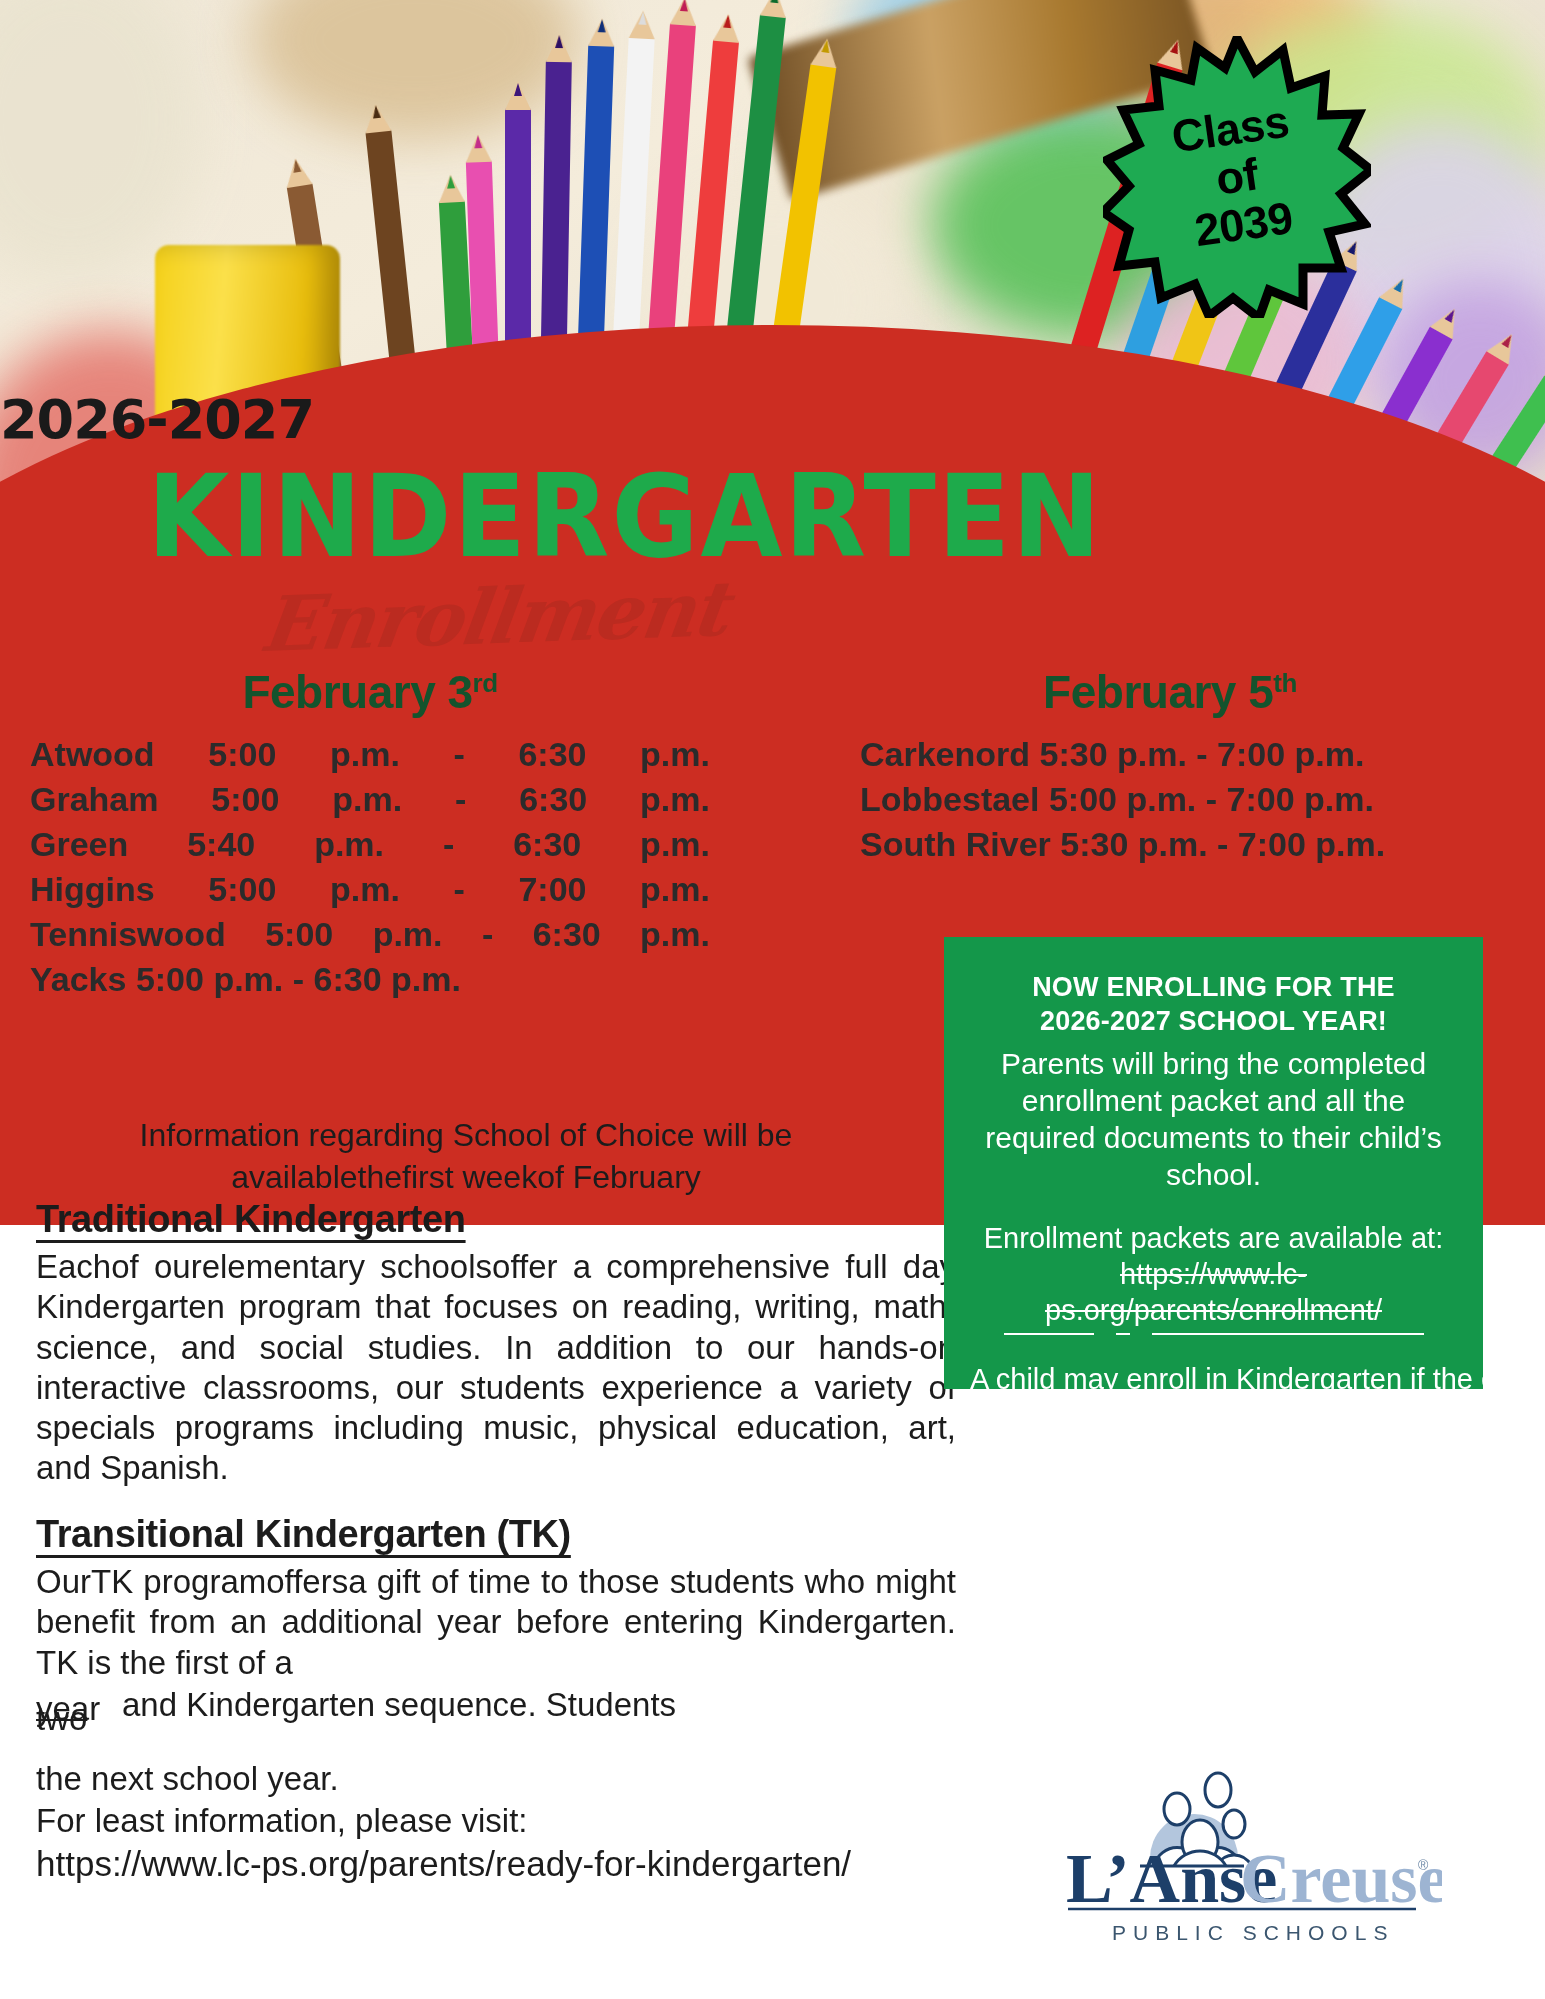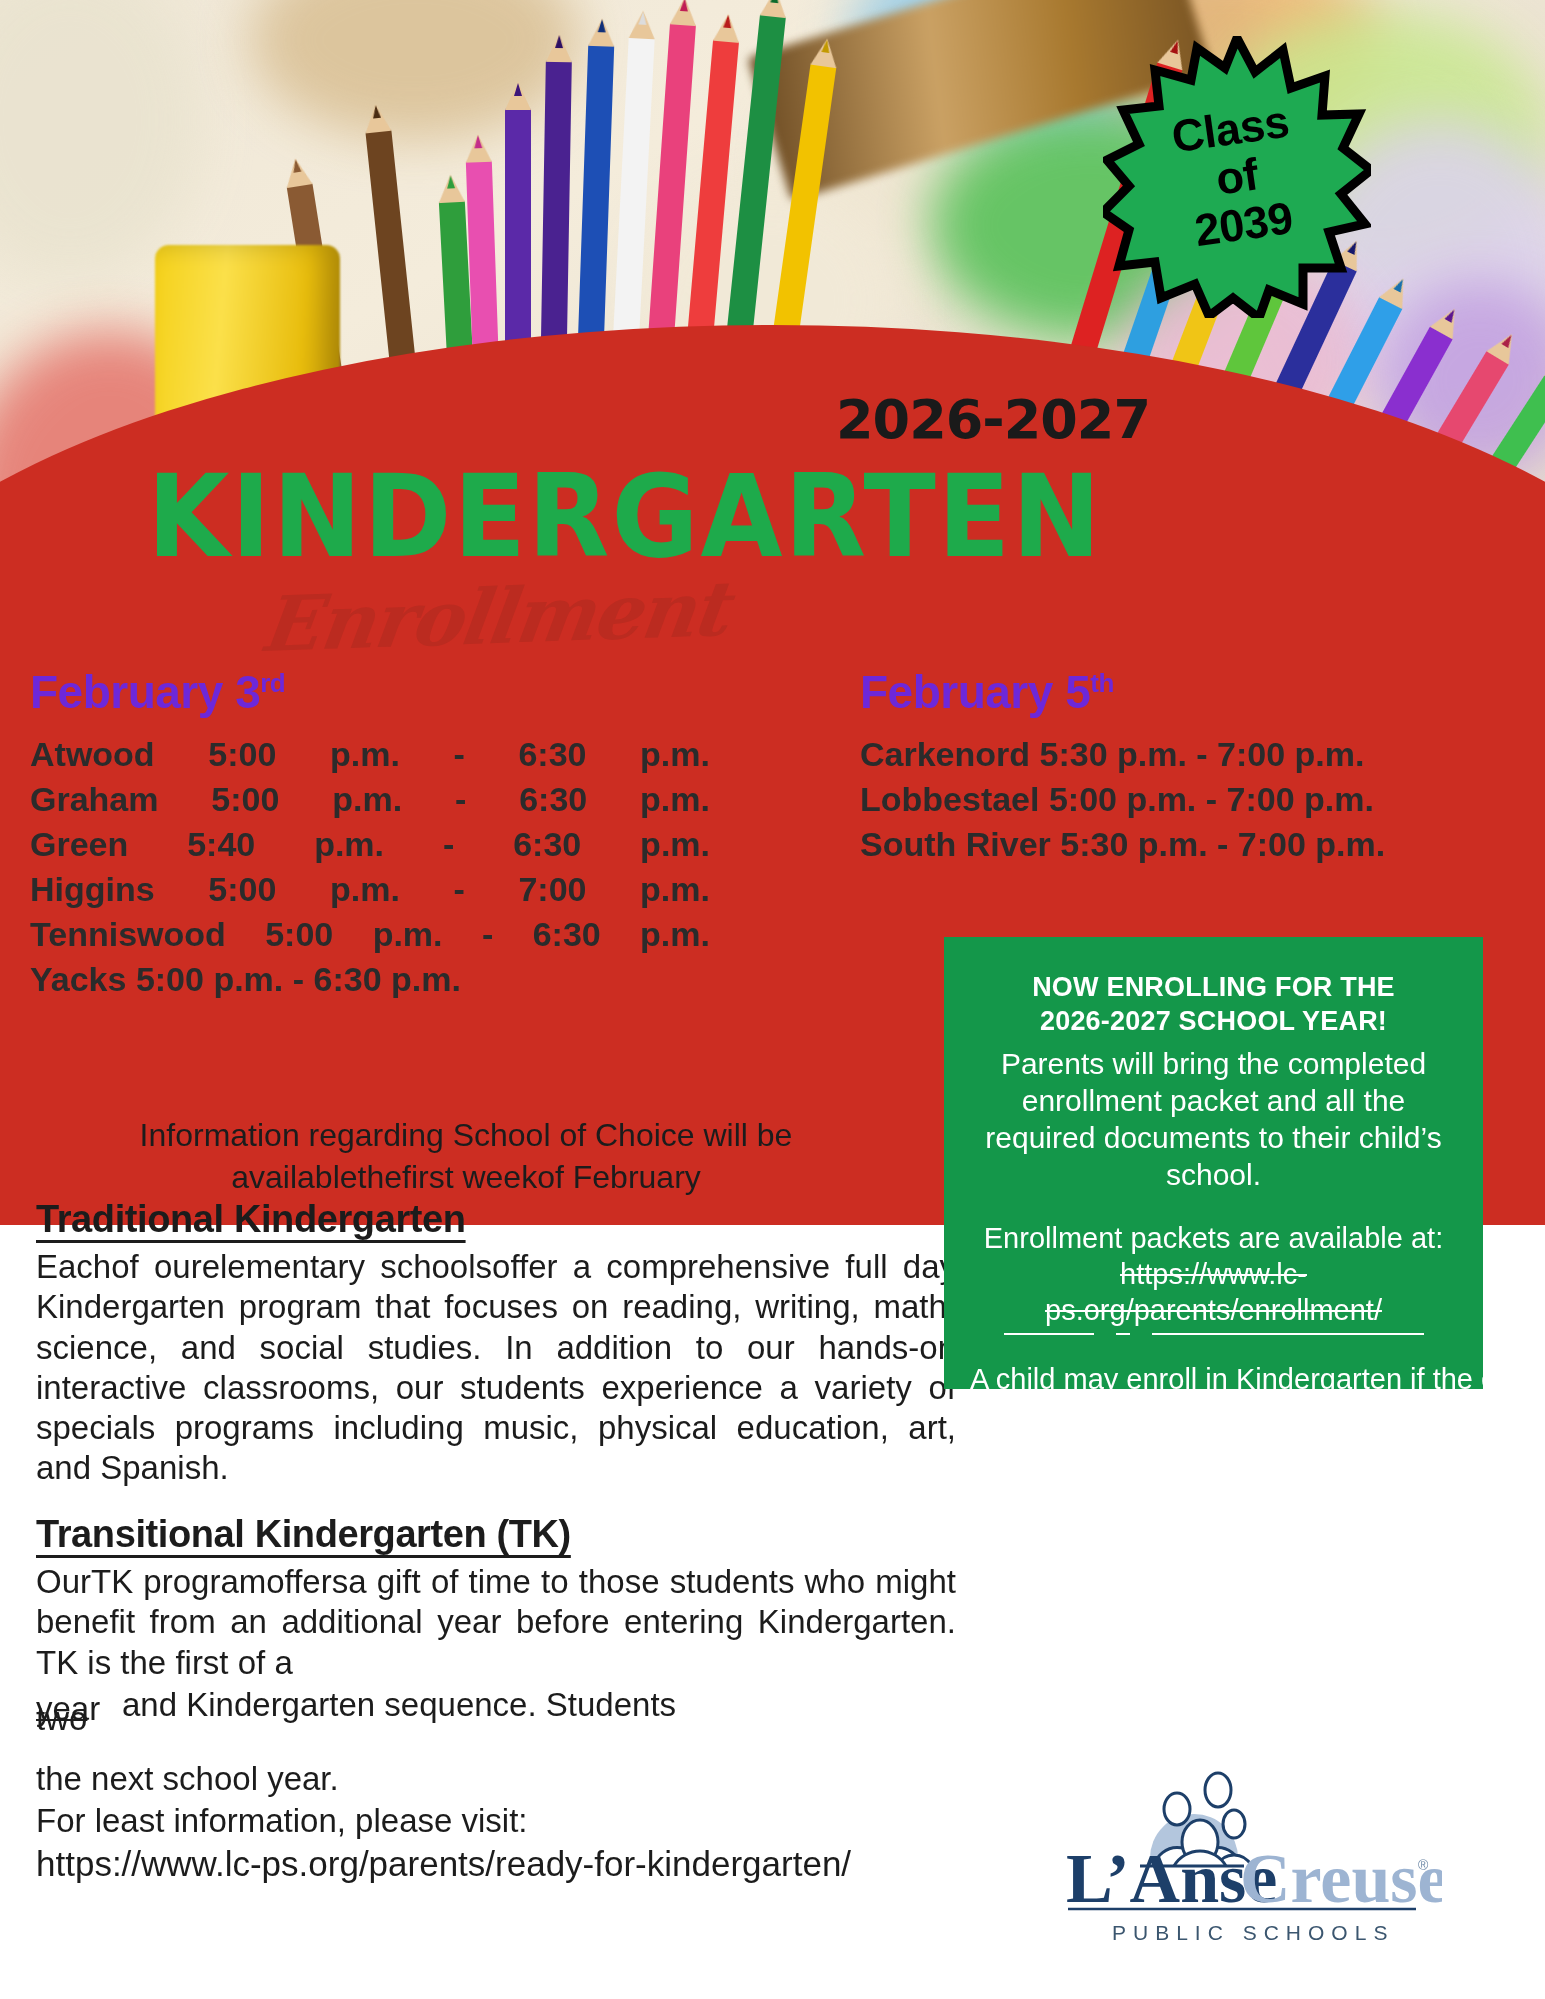--- a/index.html
+++ b/index.html
@@ -114,28 +114,27 @@
     font-weight:700;
     font-size:45px;
     line-height:1.07;
     letter-spacing:-0.5px;
   }
   .badge-text span { display:block; text-align:center; }
 
   
   .year-label {
     position:absolute; left:0; top:388px; width:1150px;
-    text-align:right;
+    text-align:left;
     z-index: 7;
     color:#1a1a1a;
     font-size:54px;
     font-weight:900;
     letter-spacing:-1px;
     font-family: "DejaVu Sans", sans-serif;
-    padding-left: 47px;
   }
   .kinder-word {
     position:absolute; left:0; top:455px; width:1250px;
     text-align:center;
     z-index: 7;
     color:#1eaa4b;
     font-size:106px;
     font-weight:900;
     letter-spacing:2px;
     font-family: "DejaVu Sans", sans-serif;
@@ -153,21 +152,21 @@
     transform: skewX(-12deg) rotate(-2deg);
     letter-spacing:-2px;
   }
 
   
   .dates { position:absolute; left:0; top:665px; width:1545px; z-index: 10; }
   .date-col { position:absolute; }
   .col-left  { left:30px;  width:680px; }
   .col-right { left:860px; width:620px; }
   .date-head {
-    font-size:46px; font-weight:700; color:#6d28d9; text-align:left;
+    font-size:46px; font-weight:700; color:#14532d; text-align:center;
     margin-bottom:16px; letter-spacing:-0.5px;
   }
   .date-head sup { font-size:26px; vertical-align:super; }
   .sched-line {
     font-size:34px; font-weight:700; color:#2b2b2b;
     line-height:1.15; margin-bottom:6px; white-space:nowrap;
   }
   .sched-just { text-align:justify; text-align-last:justify; }
 
   

